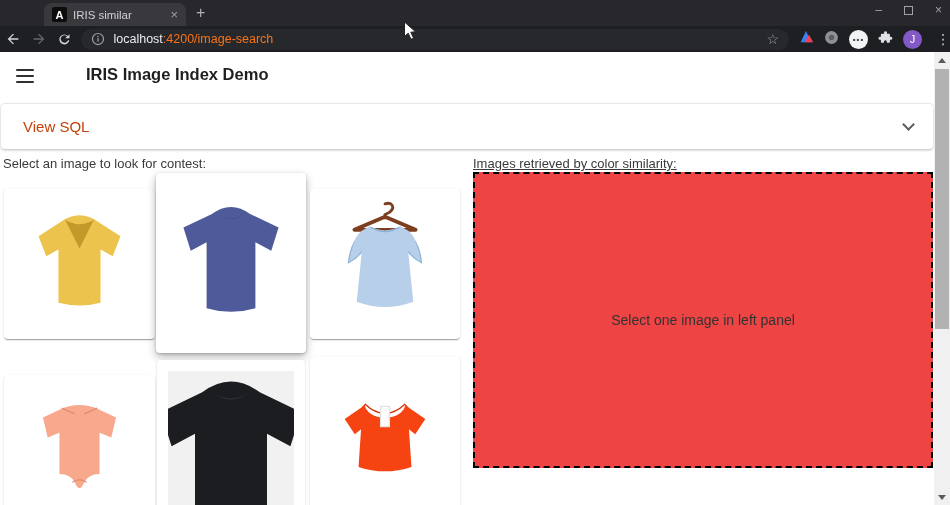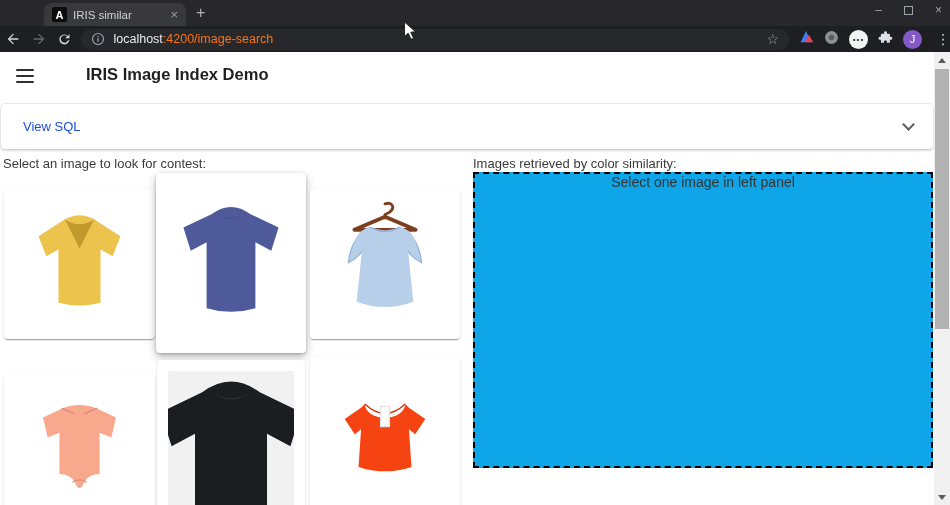--- a/index.html
+++ b/index.html
@@ -37,30 +37,30 @@
   
   .page { position:absolute; top:52px; left:0; width:950px; height:453px; background:#fff; overflow:hidden; }
   .hamburger { position:absolute; left:16px; top:17px; width:18px; height:14px; display:flex;
                flex-direction:column; justify-content:space-between; }
   .hamburger span { display:block; height:2px; background:#303030; border-radius:1px; }
   .page-title { position:absolute; left:42px; top:13px; font-size:16.5px; font-weight:bold; color:#1f1f1f;margin-left:44px; }
 
   .sql-panel { position:absolute; left:1px; top:52px; width:932px; height:45px; background:#fff; border-radius:4px;
                box-shadow:0 1px 3px rgba(0,0,0,0.28), 0 -1px 0 rgba(0,0,0,0.06);
                display:flex; align-items:center; padding:0 22px; }
-  .sql-label { font-size:13px; color:#1d4ed8; }
+  .sql-label { font-size:15px; color:#c2410c; }
   .chevron { position:absolute; right:20px; top:16px; width:9px; height:9px; border-right:2px solid #5c5c5c;
              border-bottom:2px solid #5c5c5c; transform:rotate(45deg); }
 
   .panel-label { position:absolute; top:104px; font-size:13px; color:#3a3a3a; }
   .label-left { left:3px; }
-  .label-right { left:473px; }
+  .label-right { left:473px;text-decoration:underline; }
 
   .dashed-box { position:absolute; left:473px; top:120px; width:460px; height:296px; border:2px dashed #000;
-                display:flex; justify-content:center; background:#0ea5e9; }
+                display:flex; align-items:center; justify-content:center; background:#ef4444; }
   .empty-msg { font-size:14px; color:#333; }
 
   .img-card { position:absolute; background:#fff; border-radius:4px;
               box-shadow:0 2px 1px -1px rgba(0,0,0,.2), 0 1px 1px 0 rgba(0,0,0,.14), 0 1px 3px 0 rgba(0,0,0,.12); }
   .img-card.selected { box-shadow:0 4px 10px rgba(0,0,0,.28), 0 1px 3px rgba(0,0,0,.2); }
   .img-wrap { width:100%; height:100%; display:flex; align-items:center; justify-content:center; padding:13px; }
   .img-wrap svg { width:100%; height:100%; }
   .pos1 { left:4px;  top:137px; width:151px; height:150px; }
   .pos2 { left:156px; top:121px; width:150px; height:180px; }
   .pos2 .img-wrap { padding:9px 14px; }

